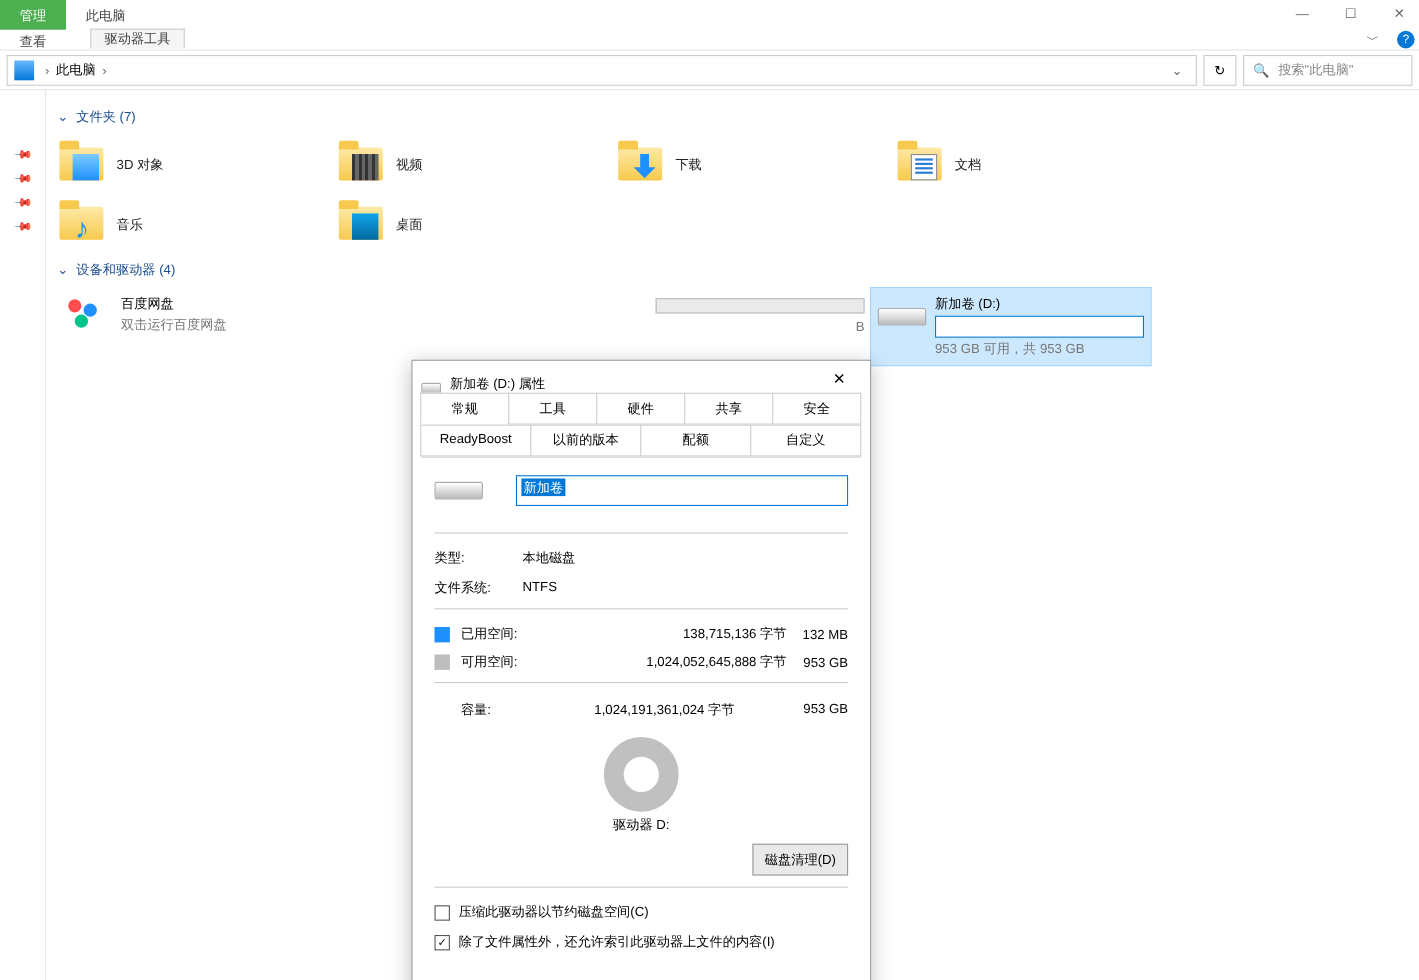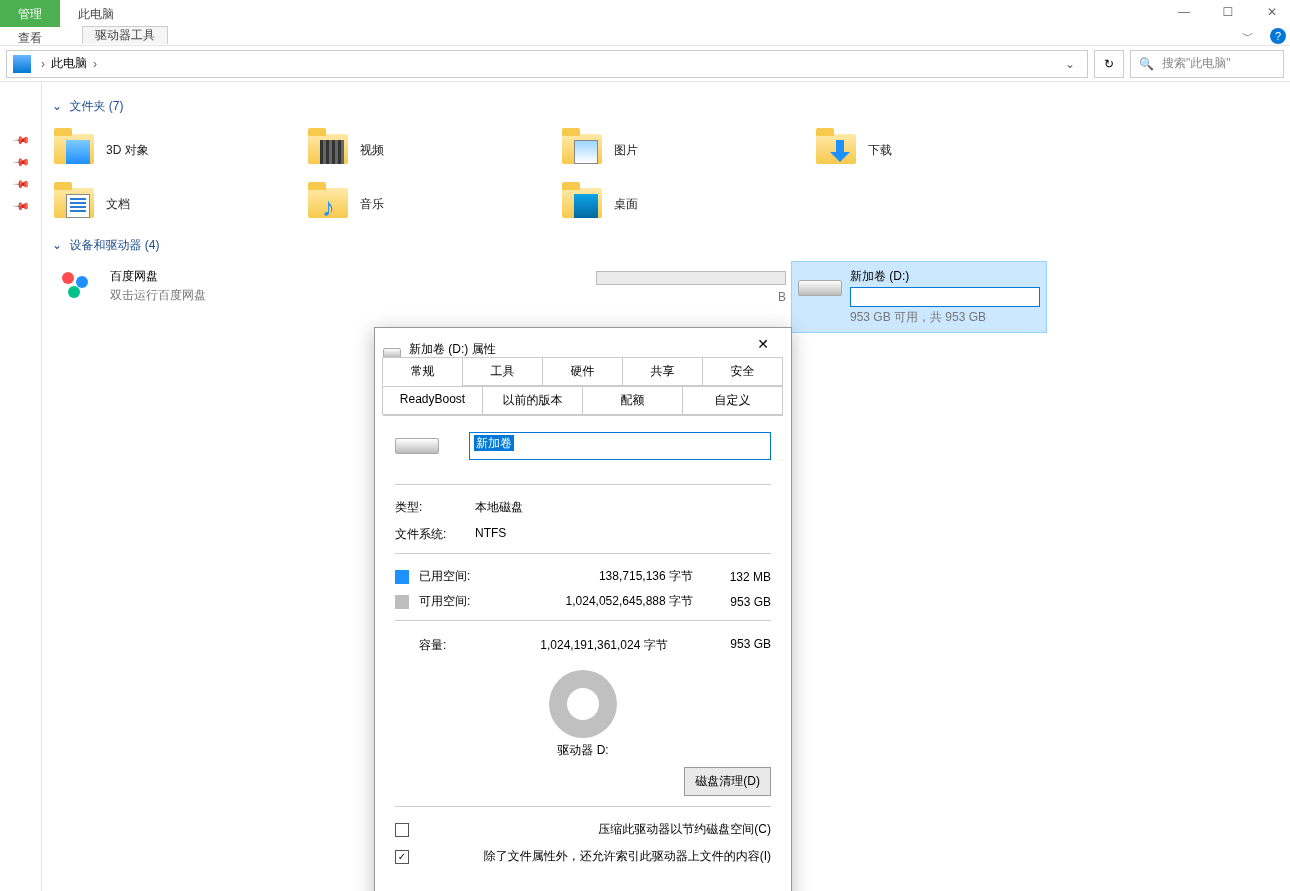--- a/index.html
+++ b/index.html
@@ -76,32 +76,32 @@
 .name-input{flex:1;height:28px;border:1px solid #0078d7;margin-left:30px;padding:2px 4px;}
 .name-input span{background:#0078d7;color:#fff;padding:1px 2px;}
 .kv{display:flex;margin:10px 0;}
 .kv .k{width:80px;}
 .sep{border-top:1px solid #ccc;margin:10px 0 14px;}
 .space-row{display:flex;align-items:center;margin:8px 0;}
 .sq{width:14px;height:14px;margin-right:10px;}
 .sq.used{background:#1e90ff;}
 .sq.free{background:#bdbdbd;}
 .space-row .lbl{width:74px;}
-.space-row .bytes{flex:1;text-align:right;margin-right:22px;}
+.space-row .bytes{flex:1;text-align:right;}
 .space-row .hr{width:56px;text-align:right;}
 .cap-row{display:flex;margin:16px 0;}
 .cap-row .lbl{width:98px;padding-left:24px;}
 .cap-row .bytes{flex:1;text-align:center;}
 .cap-row .hr{width:56px;text-align:right;}
 .donut{width:68px;height:68px;border-radius:50%;background:#c0c0c0;margin:8px auto 4px;position:relative;}
 .donut:before{content:"";position:absolute;left:18px;top:18px;width:32px;height:32px;border-radius:50%;background:#fff;}
 .drive-label{text-align:center;margin-bottom:8px;}
 .cleanup-row{display:flex;justify-content:flex-end;margin-bottom:8px;}
 .cleanup-btn{padding:5px 10px;border:1px solid #999;background:#e9e9e9;}
-.chk-row{display:flex;align-items:center;margin:10px 0;gap:8px;justify-content:space-between;}
+.chk-row{display:flex;align-items:center;margin:10px 0;gap:8px;}
 .chk{width:14px;height:14px;border:1px solid #555;display:flex;align-items:center;justify-content:center;font-size:10px;}
 </style>
 </head>
 <body>
 
 <div class="ribbon">
   <div class="ribbon-tab manage">管理</div>
   <div class="ribbon-tab">此电脑</div>
   <div class="ribbon-view">查看</div>
   <div class="ribbon-subtab">驱动器工具</div>
@@ -152,27 +152,20 @@
         <div class="folder-item">
           <div class="folder-icon">
             <div class="folder-back"></div>
             <div class="folder-overlay fo-video"></div>
           </div>
           <span class="folder-label">视频</span>
         </div>
         <div class="folder-item">
           <div class="folder-icon">
             <div class="folder-back"></div>
-            <div class="folder-overlay fo-pic"></div>
-          </div>
-          <span class="folder-label">图片</span>
-        </div>
-        <div class="folder-item">
-          <div class="folder-icon">
-            <div class="folder-back"></div>
             <div class="folder-overlay fo-down"></div>
           </div>
           <span class="folder-label">下载</span>
         </div>
         <div class="folder-item">
           <div class="folder-icon">
             <div class="folder-back"></div>
             <div class="folder-overlay fo-doc"></div>
           </div>
           <span class="folder-label">文档</span>

